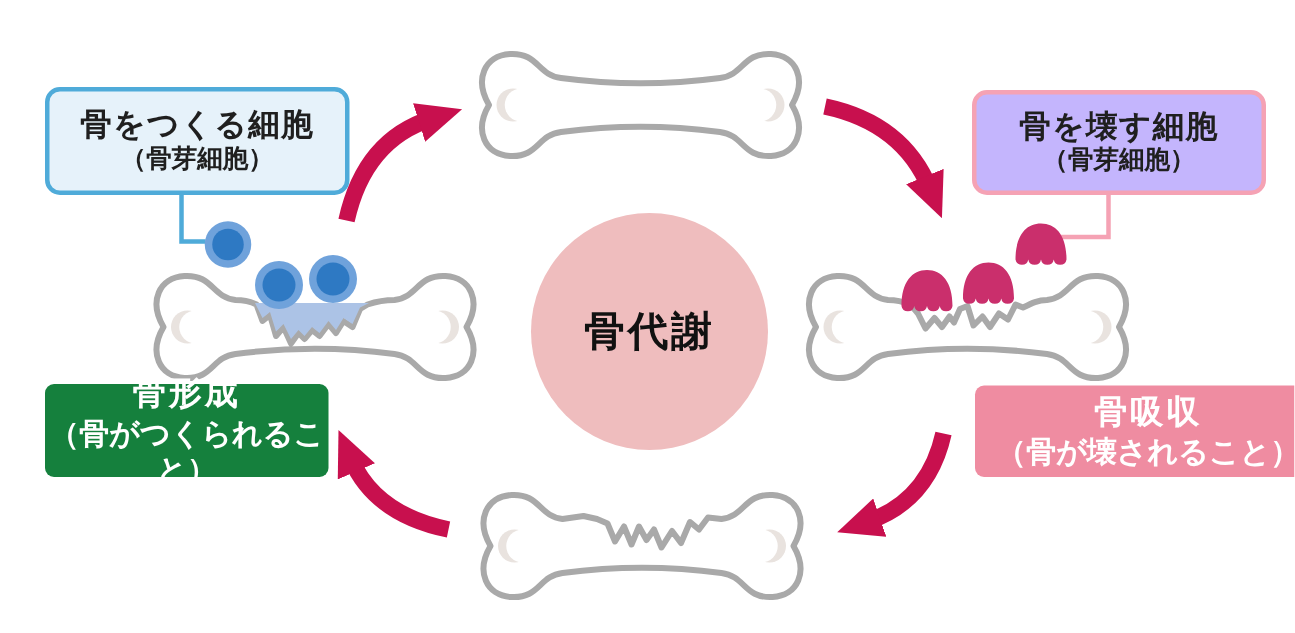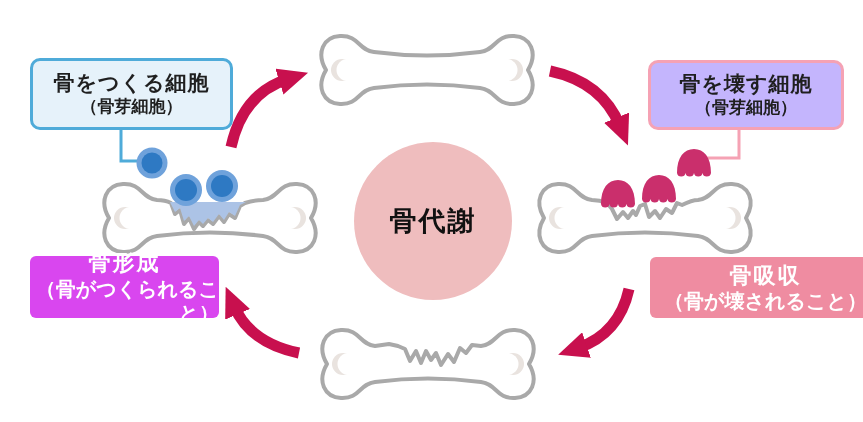--- a/index.html
+++ b/index.html
@@ -11,21 +11,21 @@
   .overlay{position:absolute;box-sizing:border-box;display:flex;flex-direction:column;
     align-items:center;justify-content:center;text-align:center;}
   .label-box{border-radius:10px;border:3px solid;padding:2px 4px;}
   .label-box .main{font-size:21px;font-weight:bold;color:#1f1f1f;letter-spacing:1px;line-height:1.2;}
   .label-box .sub{font-size:17px;font-weight:bold;color:#1f1f1f;line-height:1.2;}
   .label-box.blue{border-color:#4FABD9;background:#E6F2FA;}
   .label-box.pink{border-color:#F5A2B4;background:#c4b5fd;}
   .solid-box{border-radius:6px;}
   .solid-box .main{font-size:22px;font-weight:bold;color:#ffffff;letter-spacing:2px;line-height:1.25;}
   .solid-box .sub{font-size:20px;font-weight:bold;color:#ffffff;line-height:1.2;}
-  .solid-box.blue{background:#d946ef;text-align:right;}
+  .solid-box.blue{background:#15803d;}
   .solid-box.pink{background:#EF8CA1;}
   .center-circle{border-radius:50%;background:#EFBDBE;font-family:Liberation Serif, serif;}
   .center-circle .main{font-size:27px;font-weight:bold;color:#111111;letter-spacing:2px;}
 </style>
 </head>
 <body>
 
 <div class="stage">
 
   <svg width="863" height="422" viewBox="0 0 863 422">

